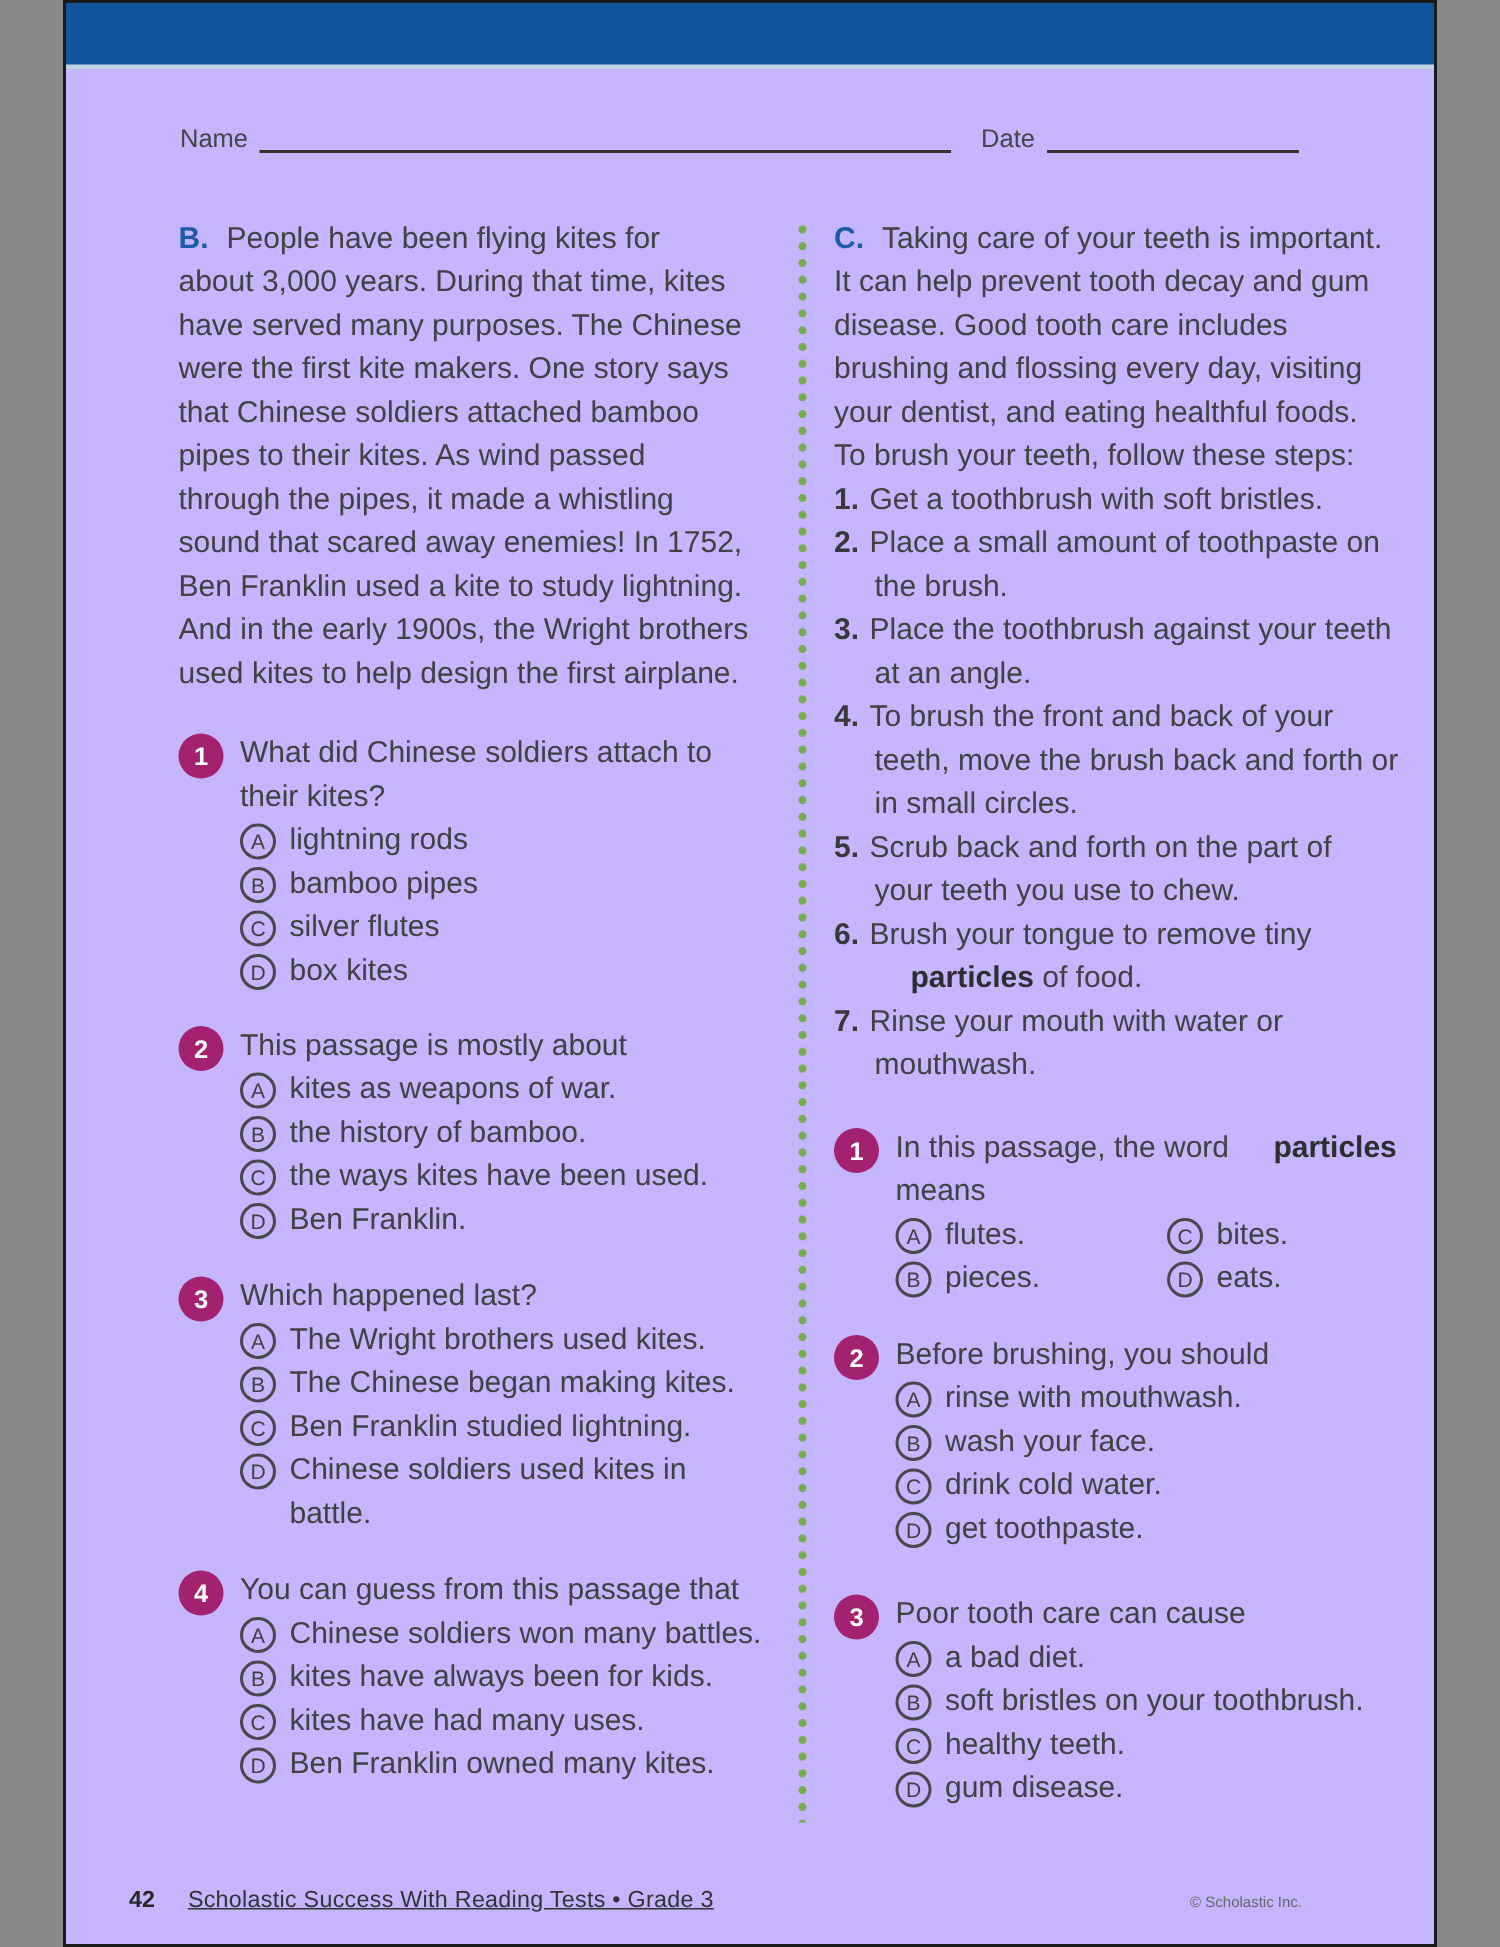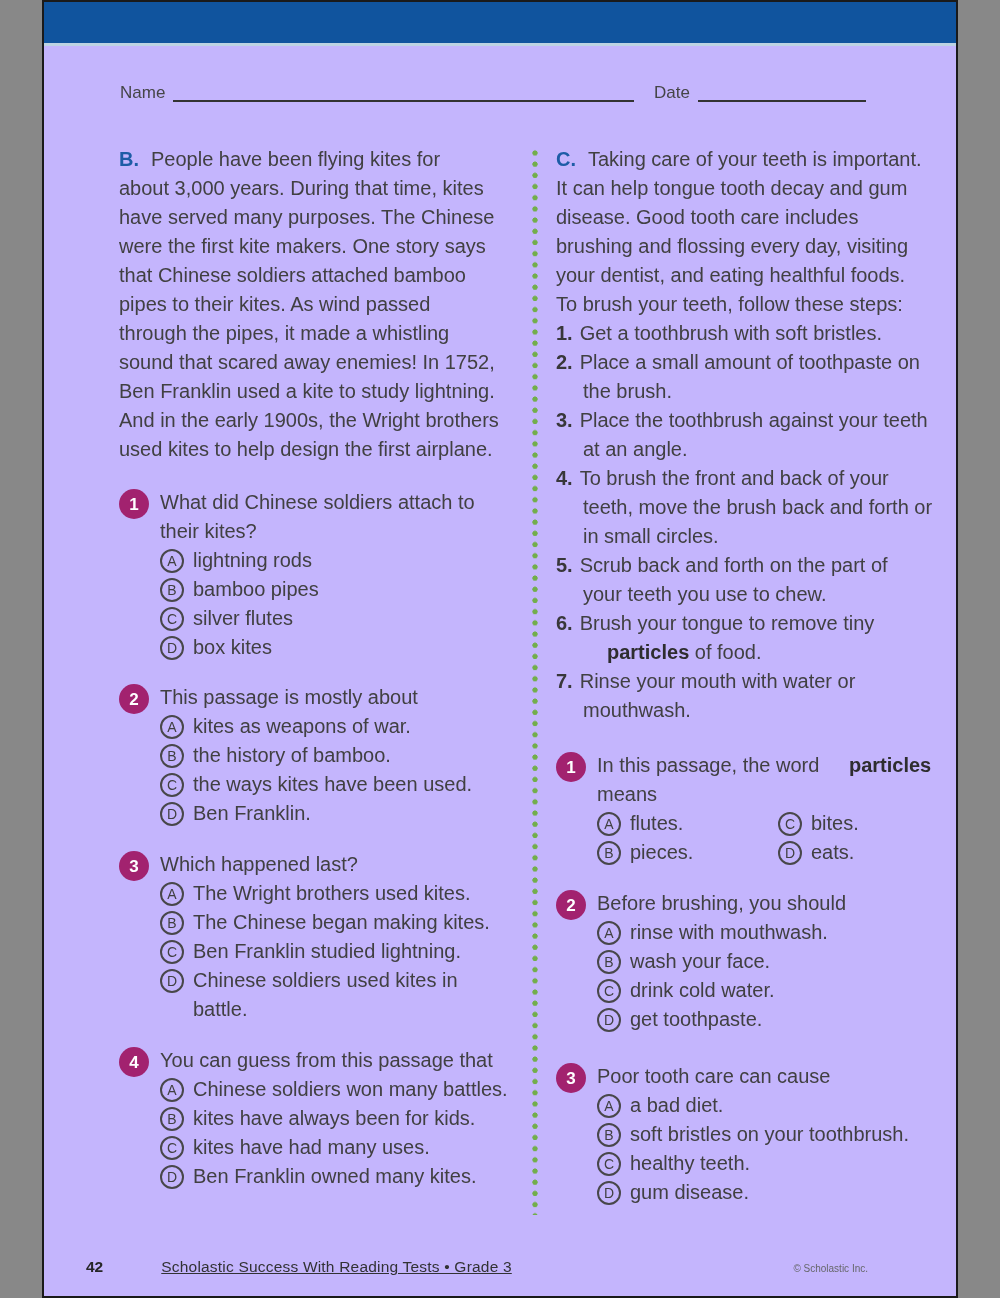--- a/index.html
+++ b/index.html
@@ -50,21 +50,21 @@
     font-size:14px; margin:3px 9px 0 0; color:#414042;
   }
   .otext { white-space:nowrap; }
   .optrow { display:flex; }
   .optrow .opt.first { width:181px; }
 
   .mt26 { margin-top:26px; } .mt28 { margin-top:28px; } .mt24 { margin-top:24px; }
   .mt22 { margin-top:22px; } .mt21 { margin-top:21px; }
 
   
-  .footer { position:absolute; left:0; right:0; bottom:20px; display:flex; align-items:baseline; padding:0 88px 0 42px;gap:36px; }
+  .footer { position:absolute; left:0; right:0; bottom:20px; display:flex; align-items:baseline; padding:0 88px 0 42px; }
   .fpage { font-weight:bold; font-size:15.5px; color:#262627; margin-right:22px; }
   .ftitle { font-size:15.5px; color:#323234; letter-spacing:0.2px;text-decoration:underline; }
   .fcopy { margin-left:auto; font-size:10px; color:#66676a; }
 </style>
 </head>
 <body>
 
 <div class="page">
 
   <div class="topbar"></div>
@@ -188,21 +188,21 @@
             <span class="otext">Ben Franklin owned many kites.</span>
           </div>
       </div>
     </div>
   </div>
 
   <div class="col col-right">
 
     <div>
       <div class="pline"><span class="plabel">C.</span><span>Taking care of your teeth is important.</span></div>
-      <div class="pline">It can help tongue tooth decay and gum</div>
+      <div class="pline">It can help prevent tooth decay and gum</div>
       <div class="pline">disease. Good tooth care includes</div>
       <div class="pline">brushing and flossing every day, visiting</div>
       <div class="pline">your dentist, and eating healthful foods.</div>
       <div class="pline">To brush your teeth, follow these steps:</div>
 
       <div class="step">
         <div class="sline s0"><span class="snum">1.</span><span>Get a toothbrush with soft bristles.</span></div>
       </div>
       <div class="step">
         <div class="sline s0"><span class="snum">2.</span><span>Place a small amount of toothpaste on</span></div>

